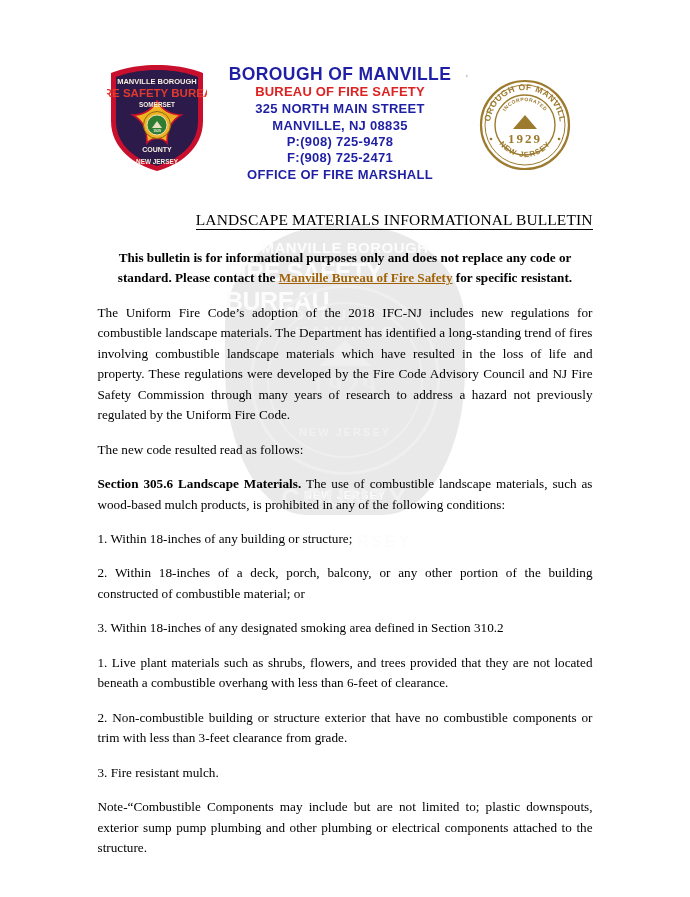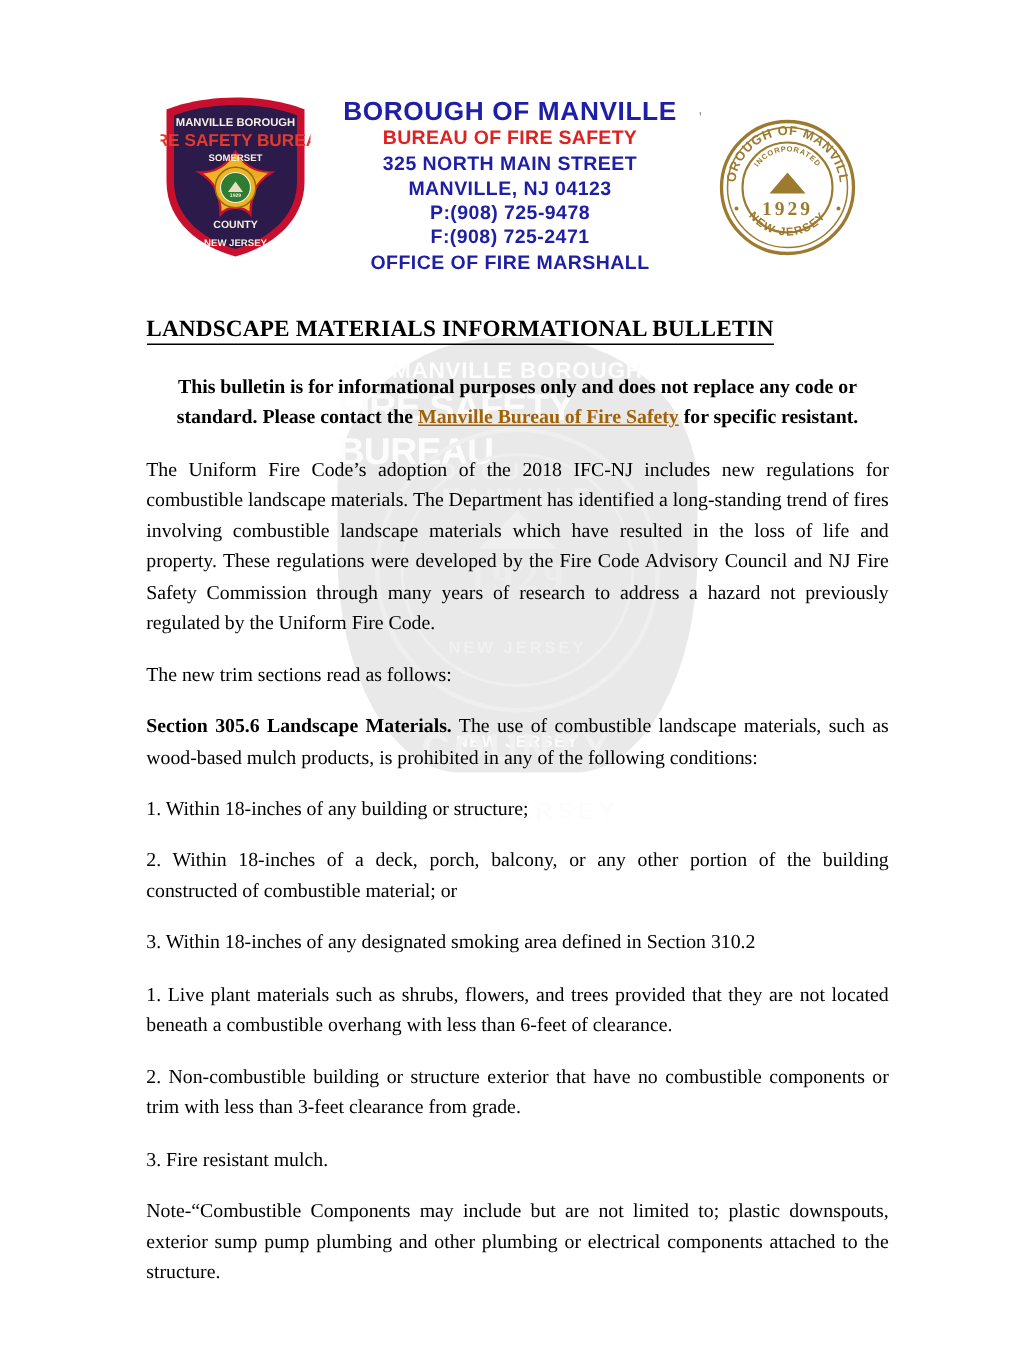--- a/index.html
+++ b/index.html
@@ -216,22 +216,22 @@
     color: #888;
   }
 
   
   .doc {
     margin: 0 auto;
     width: 495px;
     position: relative;
   }
   .doc-title {
-    text-align: left;
-    font-weight: bold;
+    text-align: right;
+    font-weight: normal;
     font-size: 15.5px;
     letter-spacing: 0.1px;
     margin-top: 26px;
     margin-bottom: 0;
   }
   .doc-title span {
     border-bottom: 1.6px solid #000;
     padding-bottom: 1px;
   }
   .lede {
@@ -302,21 +302,21 @@
         <text x="50" y="89" text-anchor="middle" font-family="Liberation Sans, sans-serif" font-size="7" font-weight="bold" fill="#f5f0e0">COUNTY</text>
         <text x="50" y="101" text-anchor="middle" font-family="Liberation Sans, sans-serif" font-size="6.4" font-weight="bold" fill="#f5f0e0">NEW JERSEY</text>
       </svg>
     </div>
 
     <div class="masthead">
       <div class="mh-line1">BOROUGH OF MANVILLE</div>
       <div class="mh-line2">BUREAU OF FIRE SAFETY</div>
       <div class="mh-addr">
         <div>325 NORTH MAIN STREET</div>
-        <div>MANVILLE, NJ 04123</div>
+        <div>MANVILLE, NJ 08835</div>
         <div>P:(908) 725-9478</div>
         <div>F:(908) 725-2471</div>
         <div>OFFICE OF FIRE MARSHALL</div>
       </div>
     </div>
 
     <div class="tick">'</div>
 
     <div class="seal">
       <svg width="96" height="96" viewBox="0 0 96 96">
@@ -350,21 +350,21 @@
     <div class="doc-title">
       <span>LANDSCAPE MATERIALS INFORMATIONAL BULLETIN</span>
     </div>
 
     <div class="lede">
       <span>This bulletin is for informational purposes only and does not replace any code or standard. Please contact the </span><a href="#">Manville Bureau of Fire Safety</a><span> for specific resistant.</span>
     </div>
 
     <p class="body">The Uniform Fire Code’s adoption of the 2018 IFC-NJ includes new regulations for combustible landscape materials. The Department has identified a long-standing trend of fires involving combustible landscape materials which have resulted in the loss of life and property. These regulations were developed by the Fire Code Advisory Council and NJ Fire Safety Commission through many years of research to address a hazard not previously regulated by the Uniform Fire Code.</p>
 
-    <p class="body loose">The new trim sections read as follows:</p>
+    <p class="body loose">The new code resulted read as follows:</p>
 
     <p class="body"><span class="b">Section 305.6 Landscape Materials.</span><span> The use of combustible landscape materials, such as wood-based mulch products, is prohibited in any of the following conditions:</span></p>
 
     <p class="body">1. Within 18-inches of any building or structure;</p>
     <p class="body">2. Within 18-inches of a deck, porch, balcony, or any other portion of the building constructed of combustible material; or</p>
     <p class="body loose">3. Within 18-inches of any designated smoking area defined in Section 310.2</p>
 
 
     <p class="body">1. Live plant materials such as shrubs, flowers, and trees provided that they are not located beneath a combustible overhang with less than 6-feet of clearance.</p>
     <p class="body">2. Non-combustible building or structure exterior that have no combustible components or trim with less than 3-feet clearance from grade.</p>

